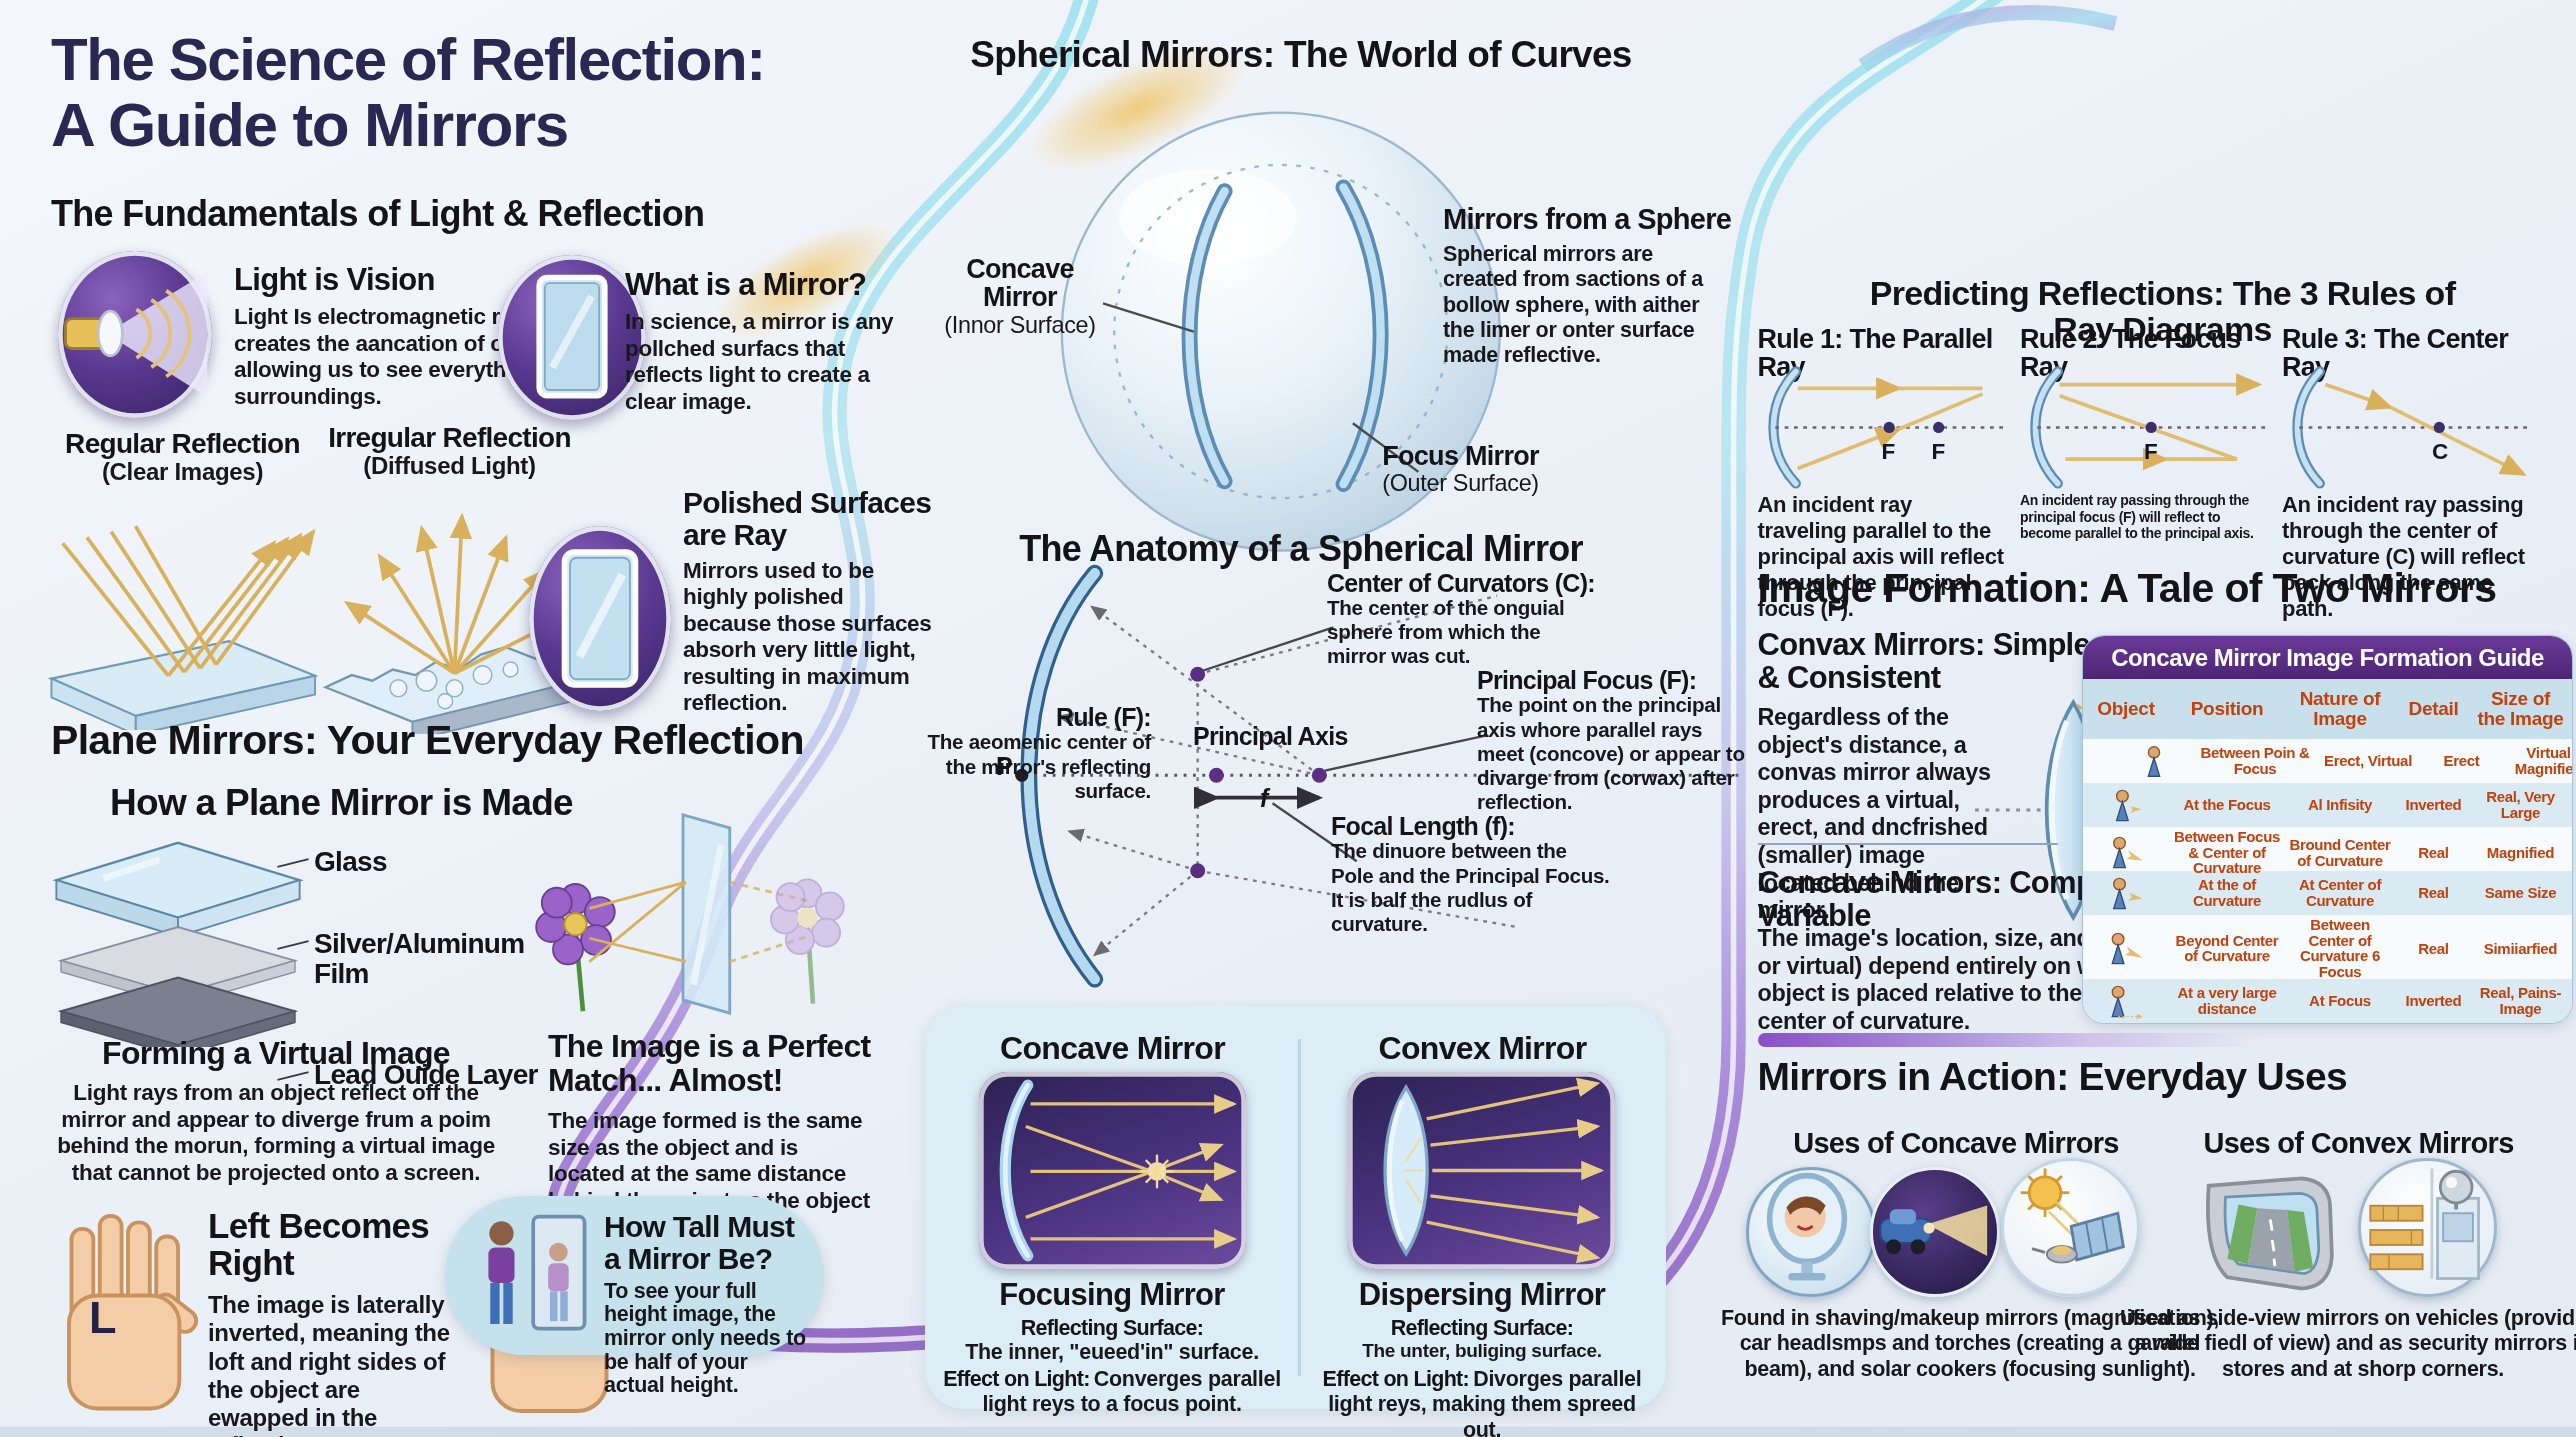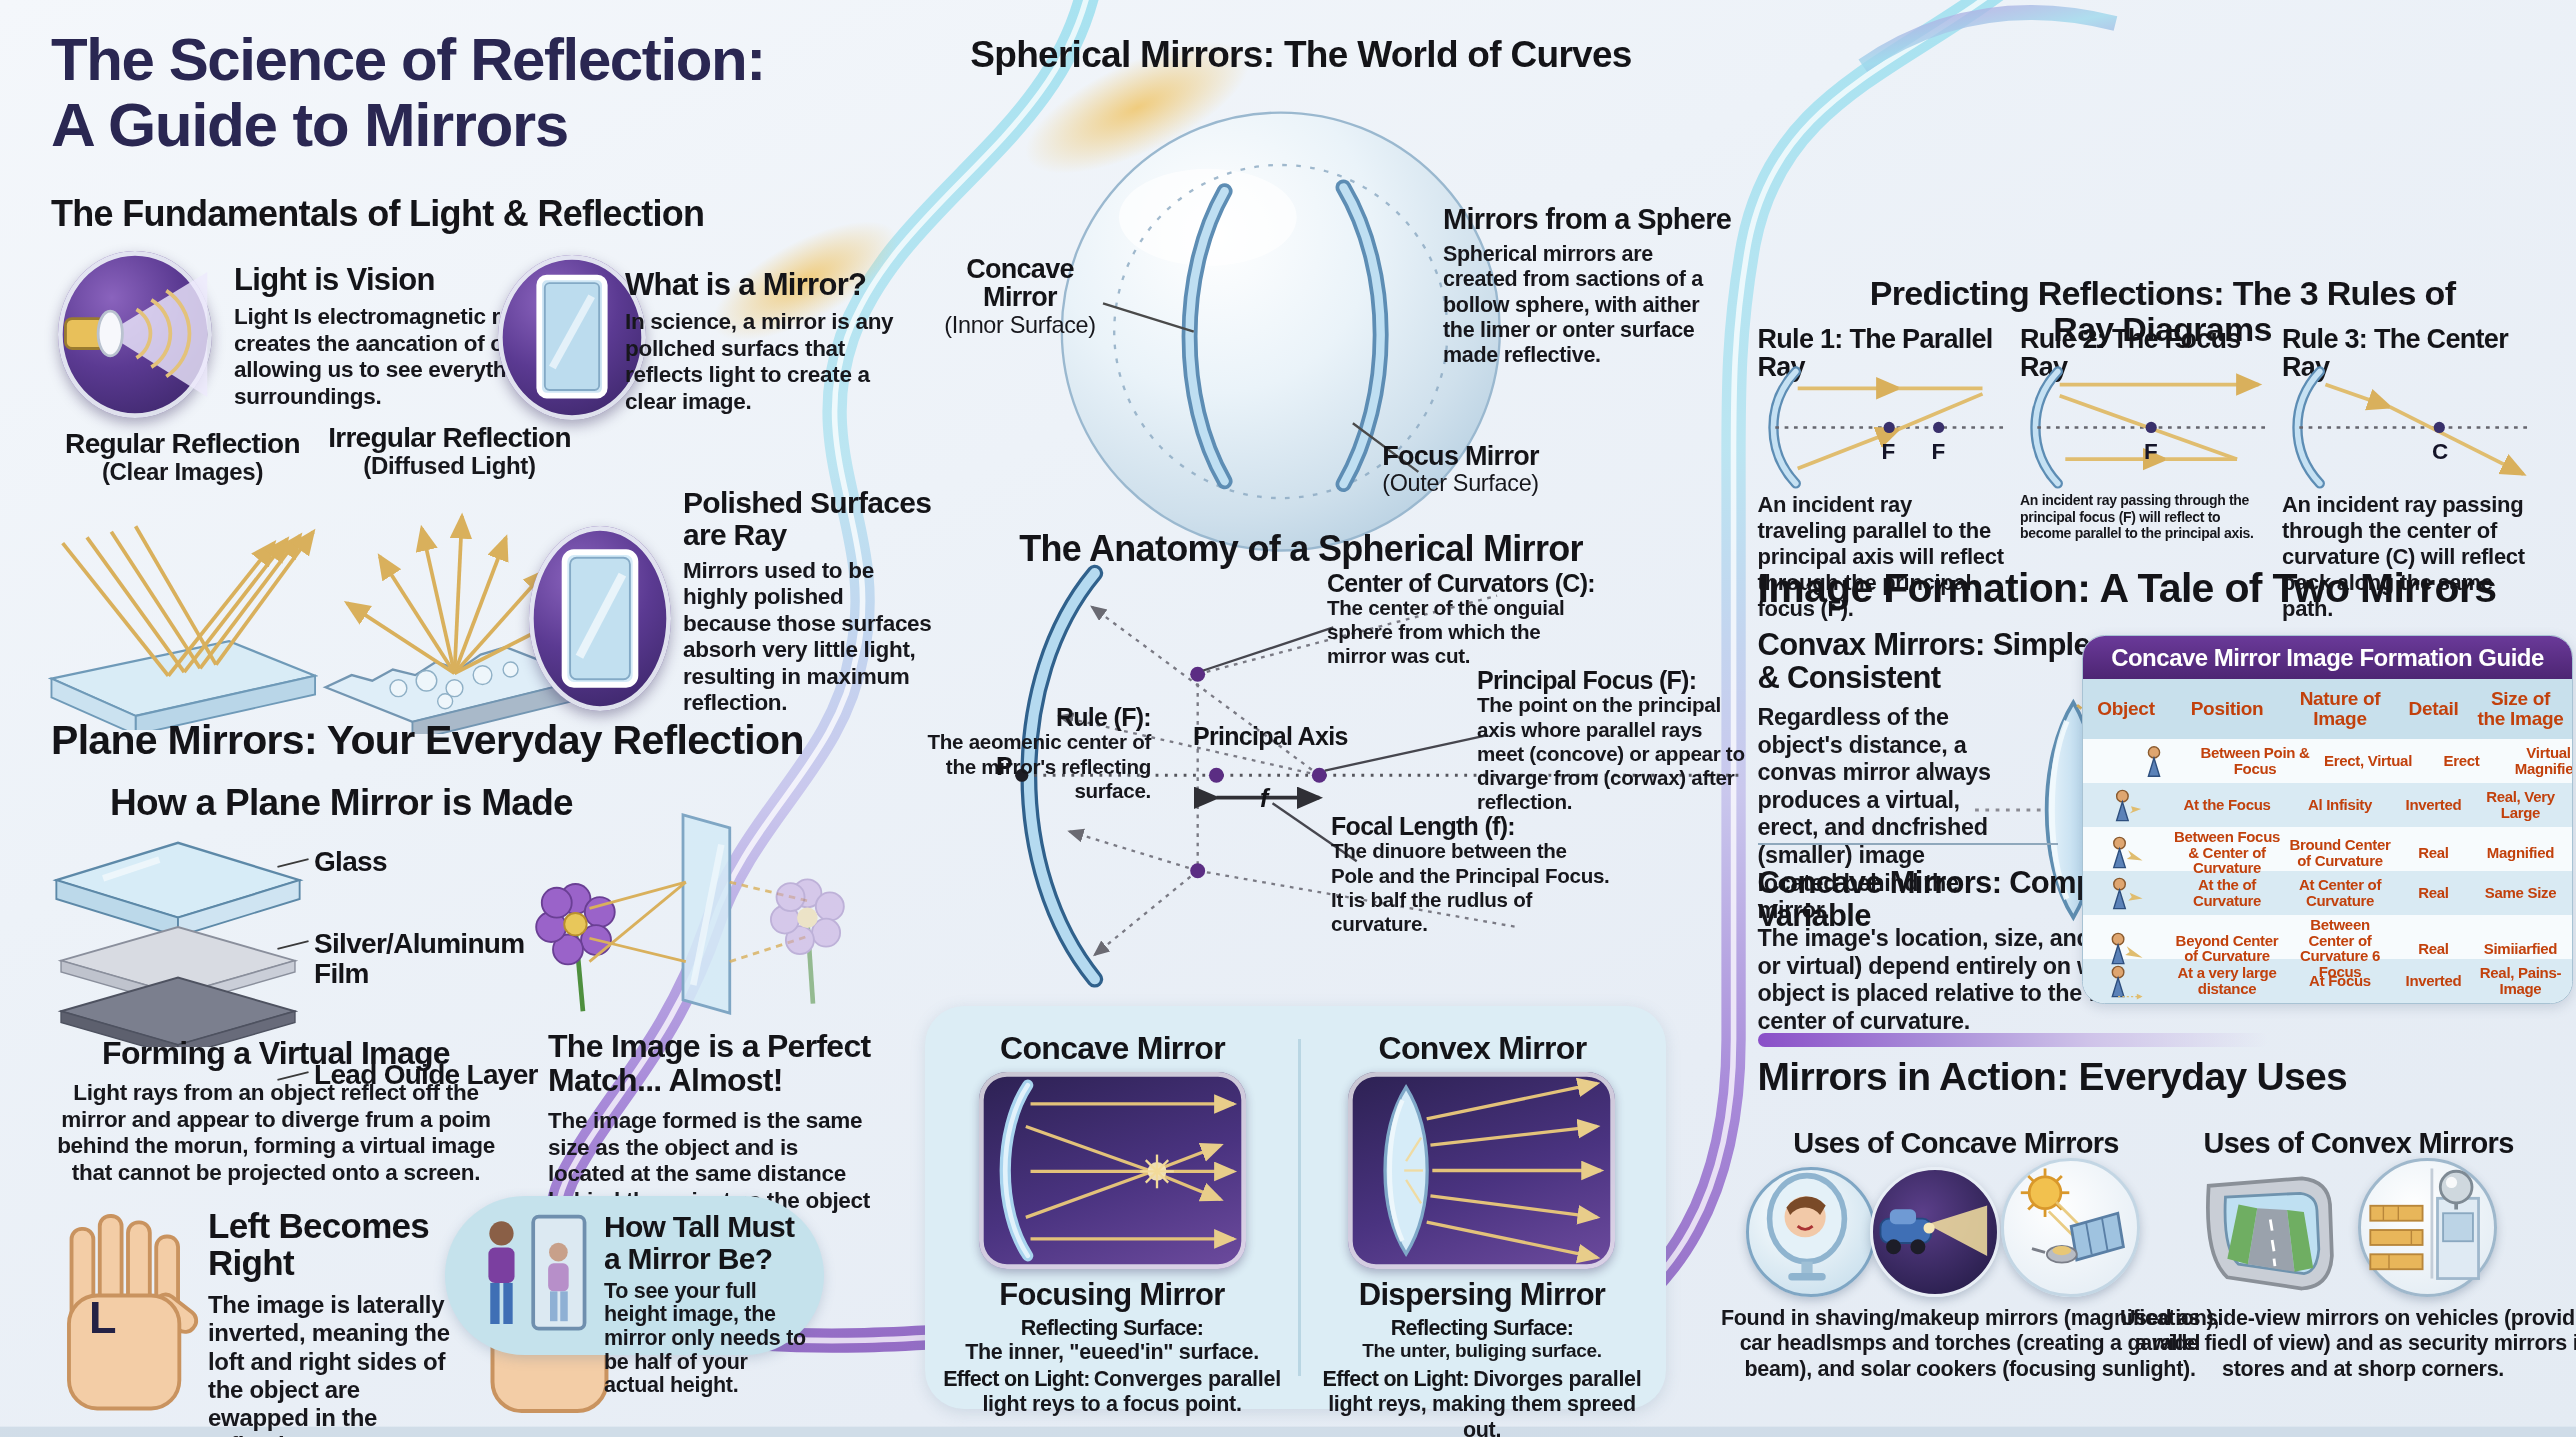--- a/index.html
+++ b/index.html
@@ -591,21 +591,21 @@
               <circle cx="14" cy="10" r="8" fill="#dfa670" stroke="#8a5a2e" stroke-width="2"></circle>
               <path d="M14 18 L22 44 L6 44 Z" fill="#5b82b8" stroke="#2e4f7e" stroke-width="2"></path>
               <path d="M48,36 L26,20 L30,28 L24,32 Z" fill="#e0bd6f"></path>
             </svg>
           </div>
         <div class="td">Beyond Center of Curvature</div>
         <div class="td">Between Center of Curvature 6 Focus</div>
         <div class="td">Real</div>
         <div class="td">Simiiarfied</div>
       </div>
-      <div class="tr alt1" style="height:44px;">
+      <div class="tr alt1" style="height:44px;margin-top:20px;">
         <div class="td">
             <svg width="36" height="39" viewBox="0 0 50 46">
               <circle cx="14" cy="10" r="8" fill="#dfa670" stroke="#8a5a2e" stroke-width="2"></circle>
               <path d="M14 18 L22 44 L6 44 Z" fill="#5b82b8" stroke="#2e4f7e" stroke-width="2"></path>
               <path d="M14,44 L46,44" stroke="#e0bd6f" stroke-width="2" stroke-dasharray="3 3"></path>
               <path d="M48,44 L40,40 L40,48 Z" fill="#e0bd6f"></path>
             </svg>
           </div>
         <div class="td">At a very large distance</div>
         <div class="td">At Focus</div>

